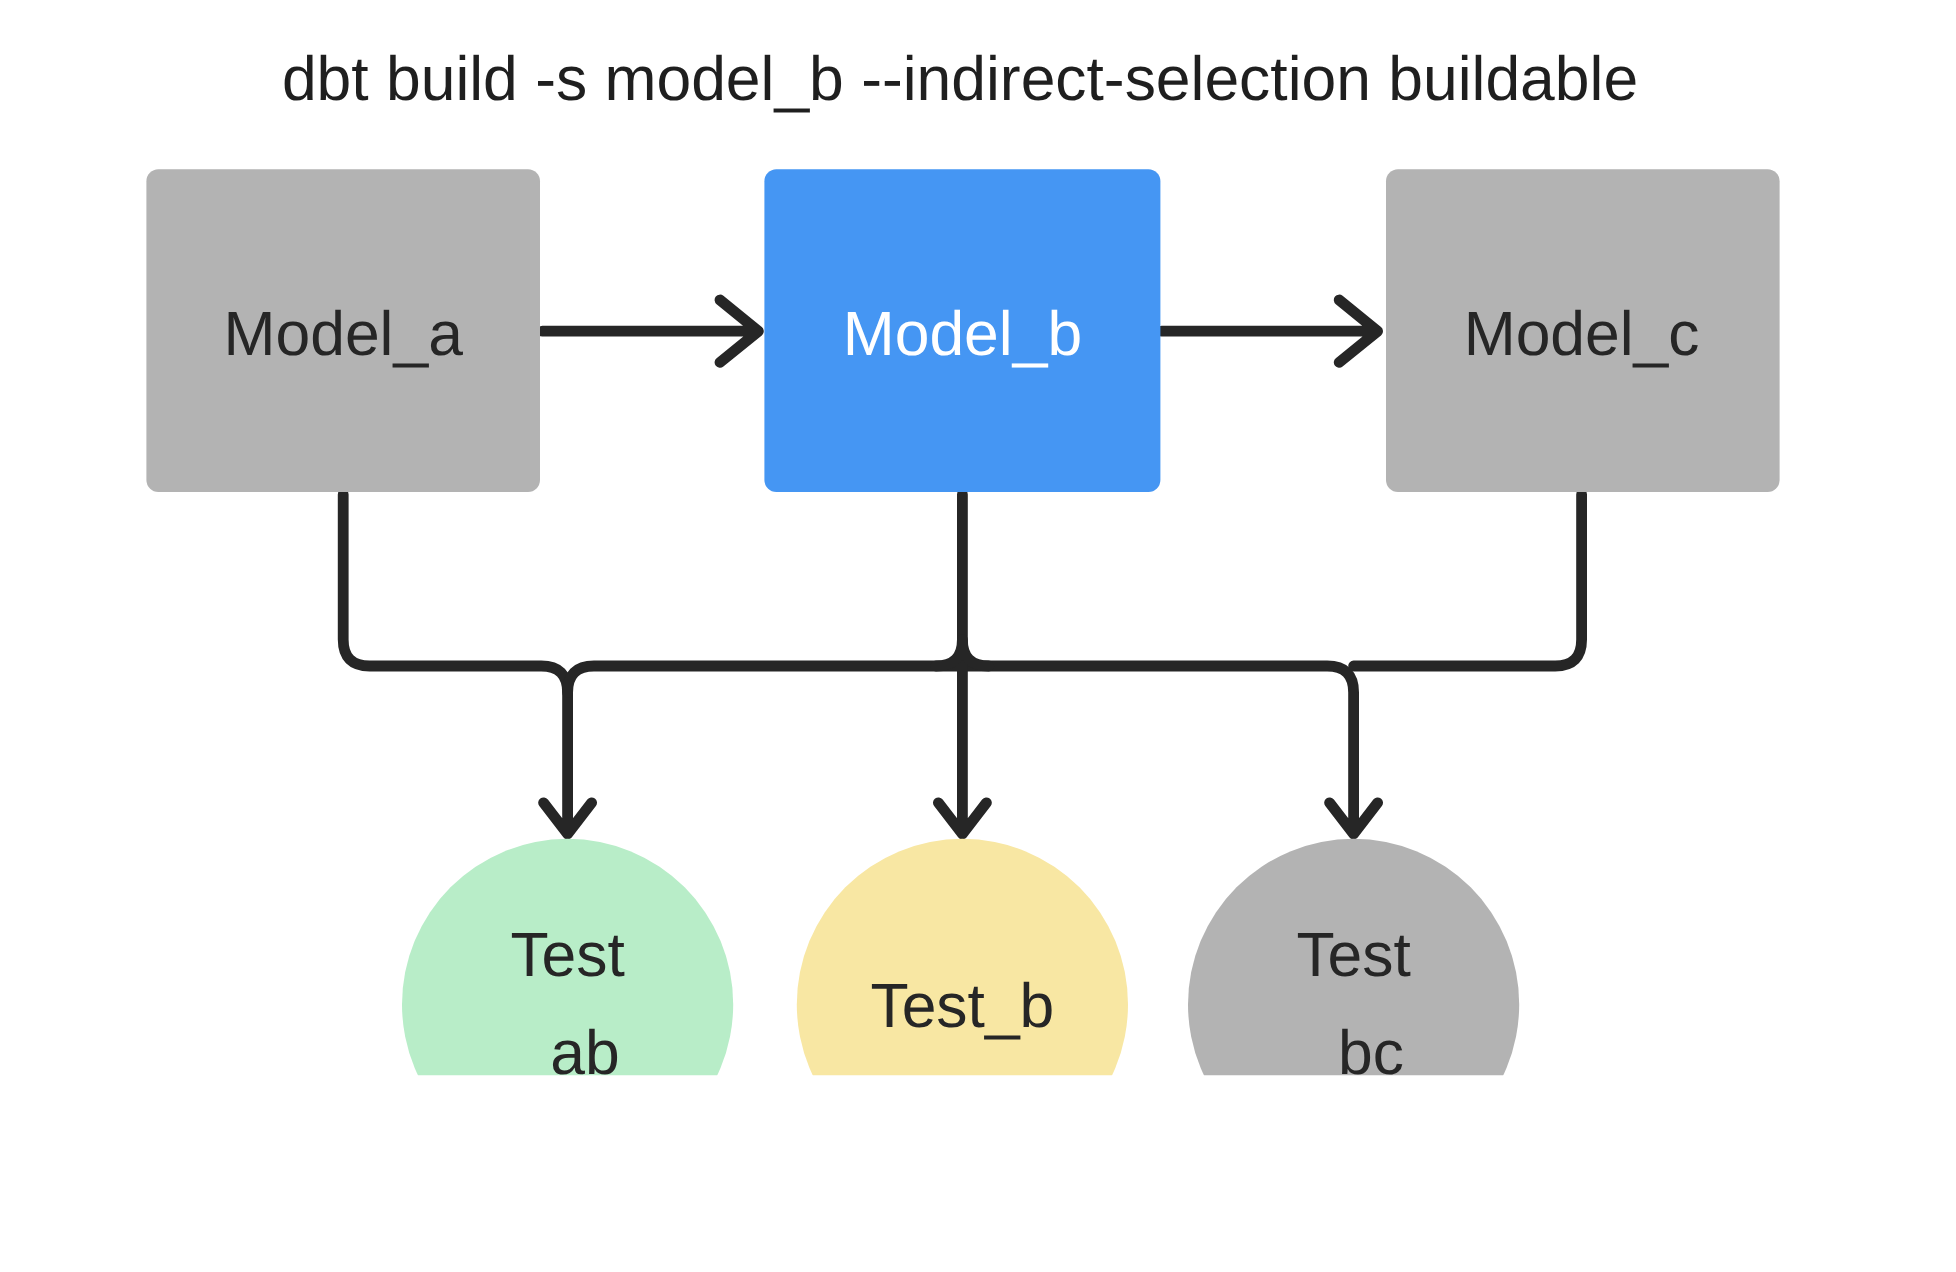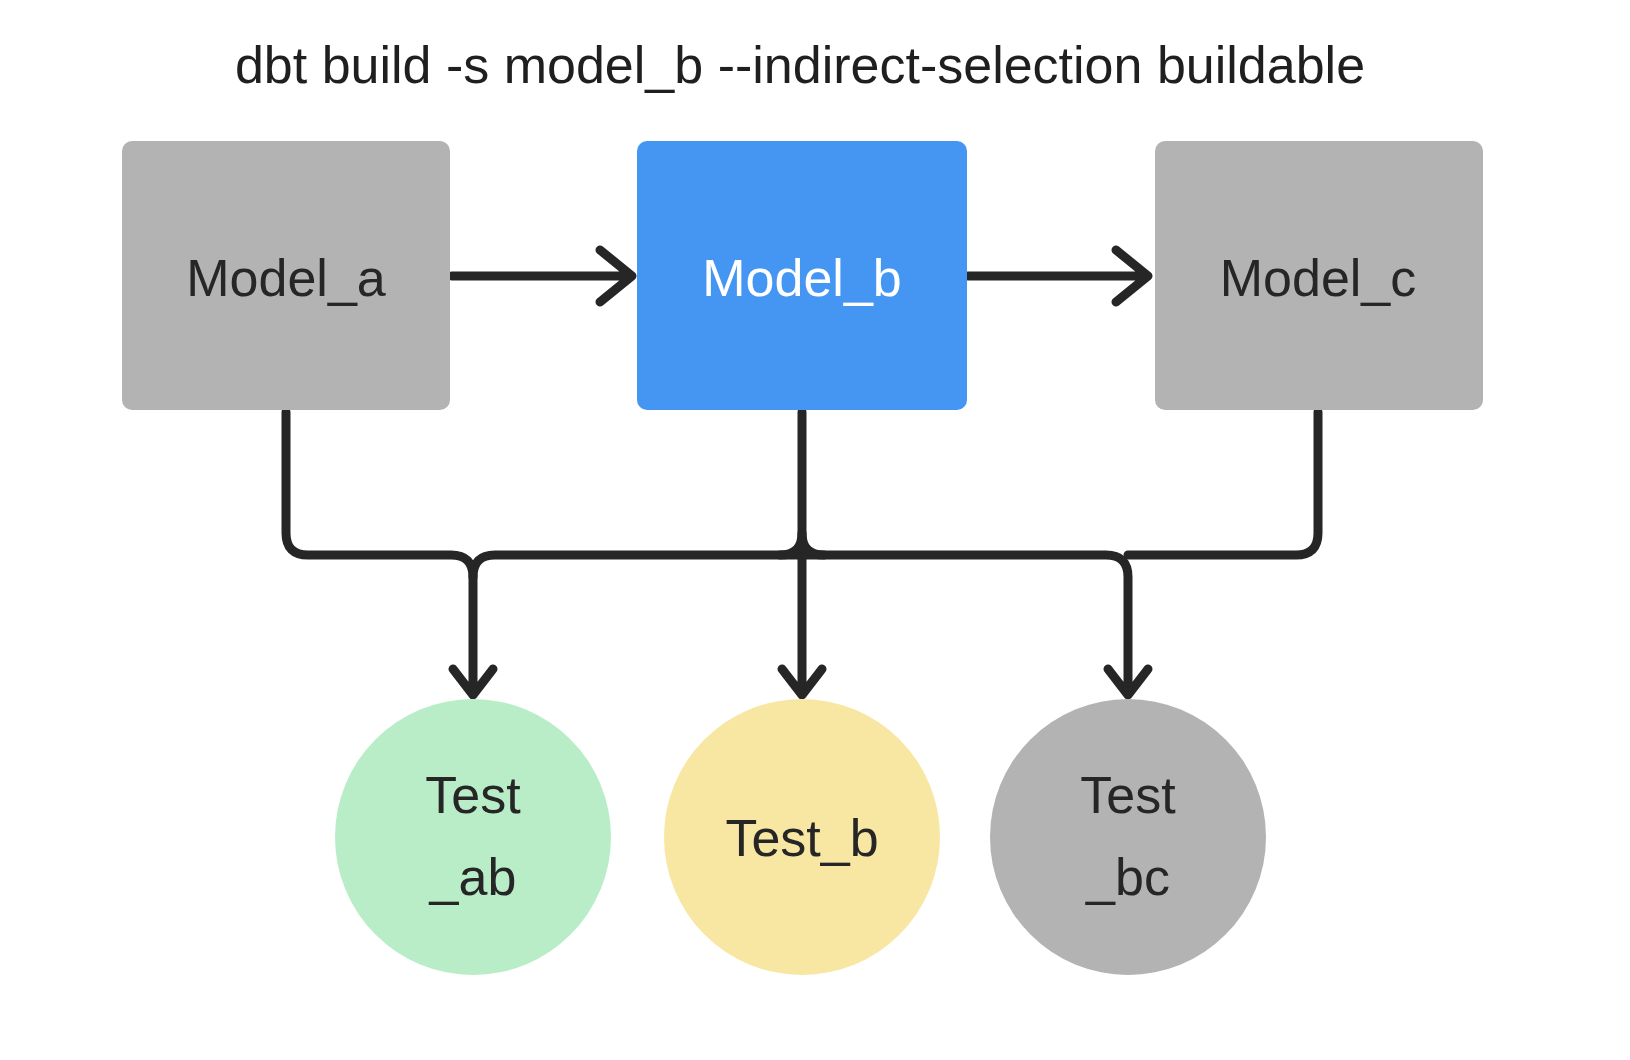--- a/index.html
+++ b/index.html
@@ -8,21 +8,21 @@
     background: #ffffff;
   }
   body {
     width: 1630px;
     height: 1060px;
     font-family: "Liberation Sans", sans-serif;
   }
   .stage {
     position: relative;
     width: 1630px;
-    height: 1060px;
+    height: 896px;
     background: #ffffff;
     overflow: hidden;
   }
   svg { display: block; }
   .edge-group {
     fill: none;
     stroke-width: 9;
     stroke-linecap: round;
     stroke-linejoin: round;
   }

